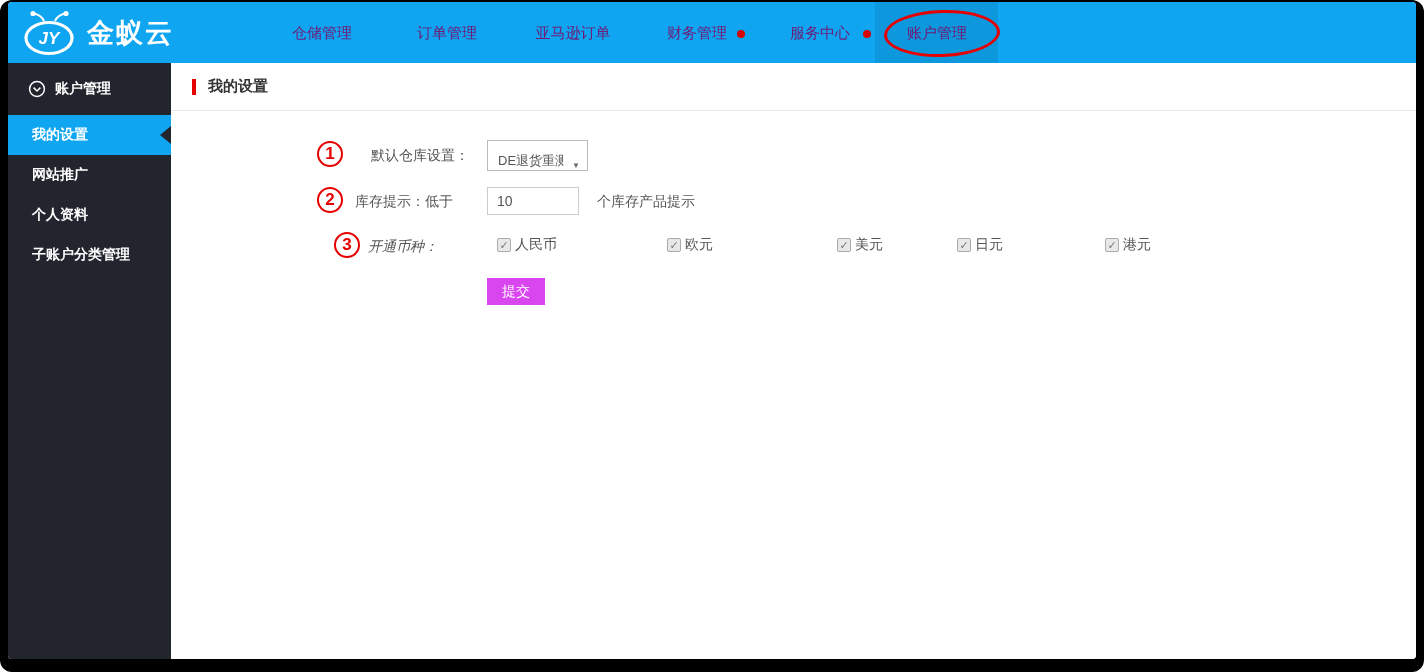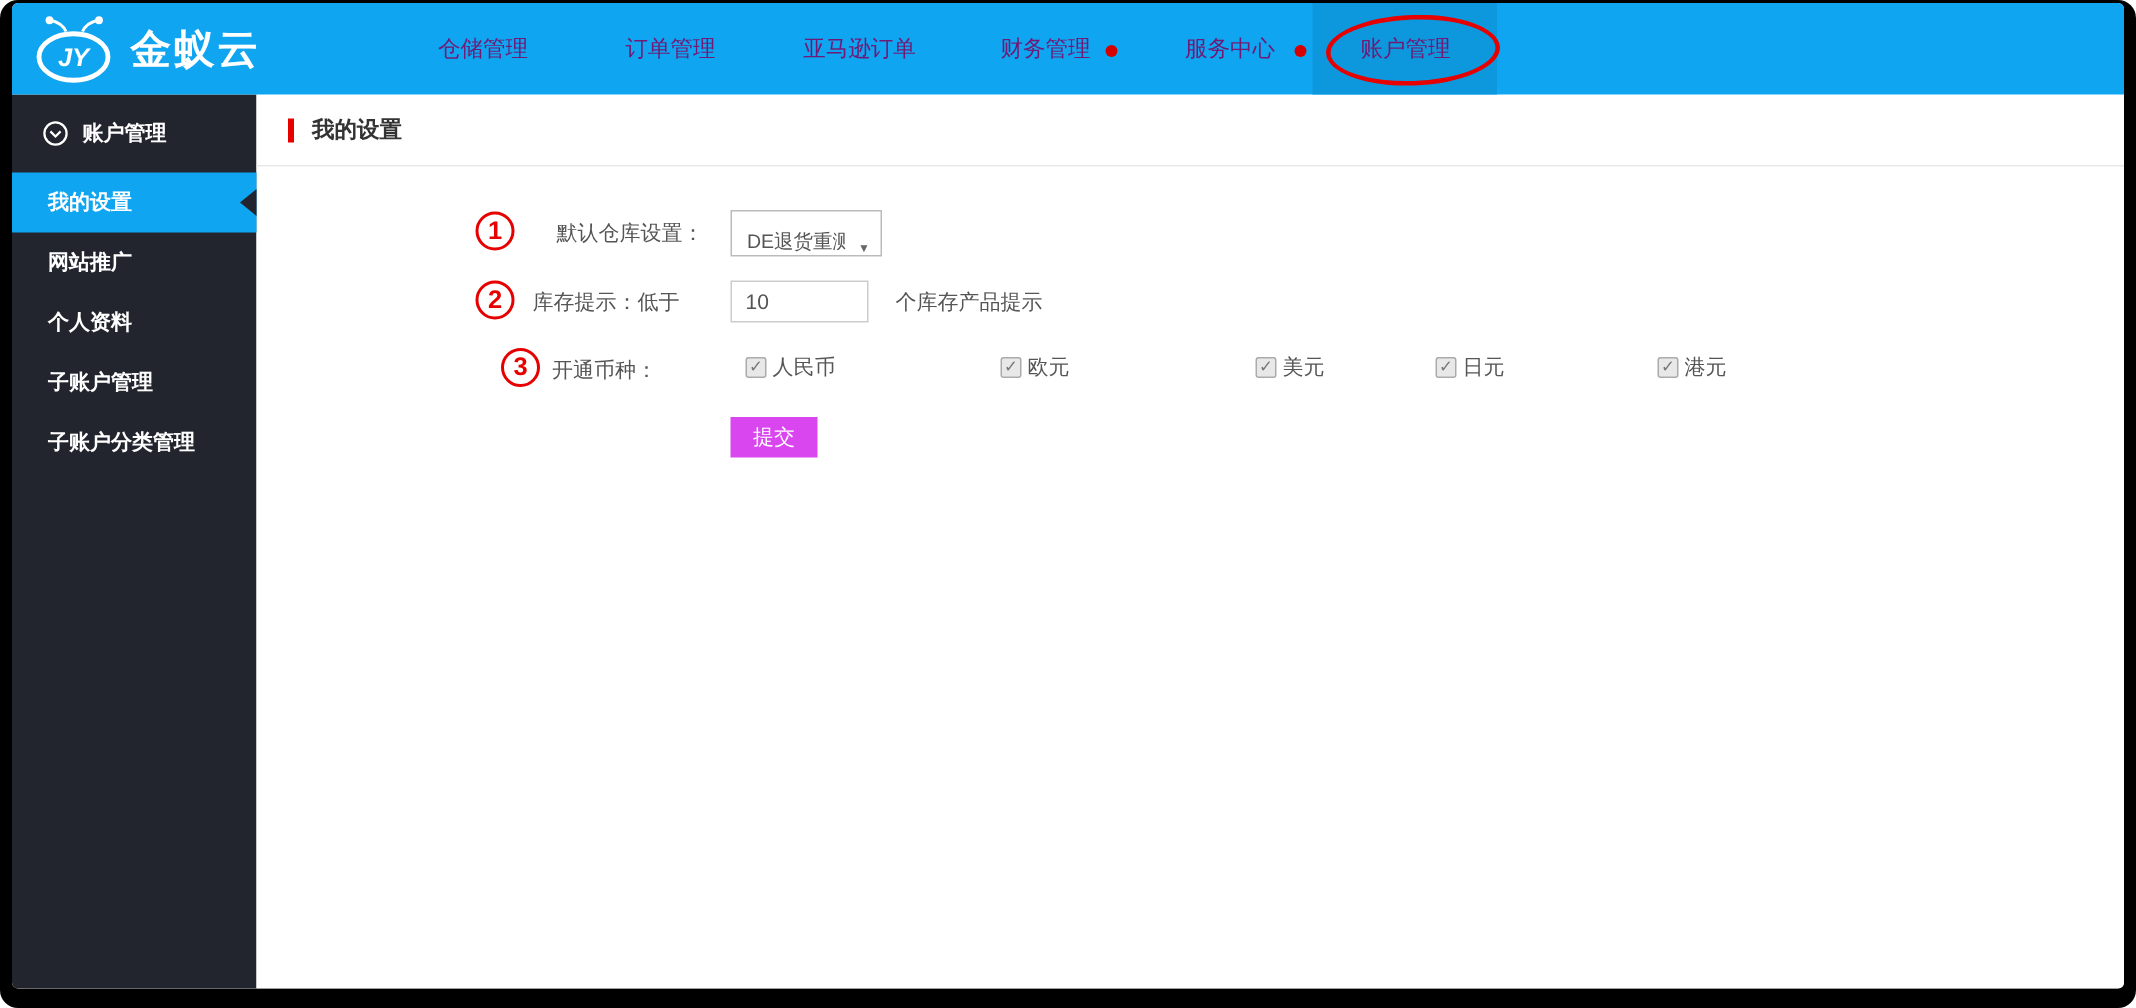--- a/index.html
+++ b/index.html
@@ -113,21 +113,21 @@
   }
   .ann1 { left:146px; top:1px; }
   .ann2 { left:146px; top:47px; }
   .ann3 { left:163px; top:92px; }
   .flabel {
     position:absolute;
     font-size:14px; color:#555; white-space:nowrap;
   }
   .lbl1 { left:200px; top:7px; }
   .lbl2 { left:184px; top:53px;text-align:right; }
-  .lbl3 { left:197px; top:98px; }
+  .lbl3 { left:197px; top:98px;font-style:italic; }
   .select-box {
     position:absolute; left:316px; top:0;
     width:101px; height:31px;
     border:1px solid #bbb; background:#fff;
     display:flex; align-items:flex-end; justify-content:space-between;
     padding:0 7px 0 10px;
     font-size:13px; color:#555; cursor:pointer;
   }
   .select-text { width:66px; overflow:hidden; white-space:nowrap; }
   .select-arrow { font-size:8px; color:#666; }
@@ -210,23 +210,20 @@
             <span>我的设置</span>
             <i class="notch"></i>
           </li>
           <li class="side-item">
             <span>网站推广</span>
           </li>
           <li class="side-item">
             <span>个人资料</span>
           </li>
           <li class="side-item">
-            <span>子账户管理</span>
-          </li>
-          <li class="side-item">
             <span>子账户分类管理</span>
           </li>
         </ul>
       </aside>
 
       <main>
         <div class="page-header">
           <span class="red-bar"></span>
           <h1 class="page-title">我的设置</h1>
         </div>

